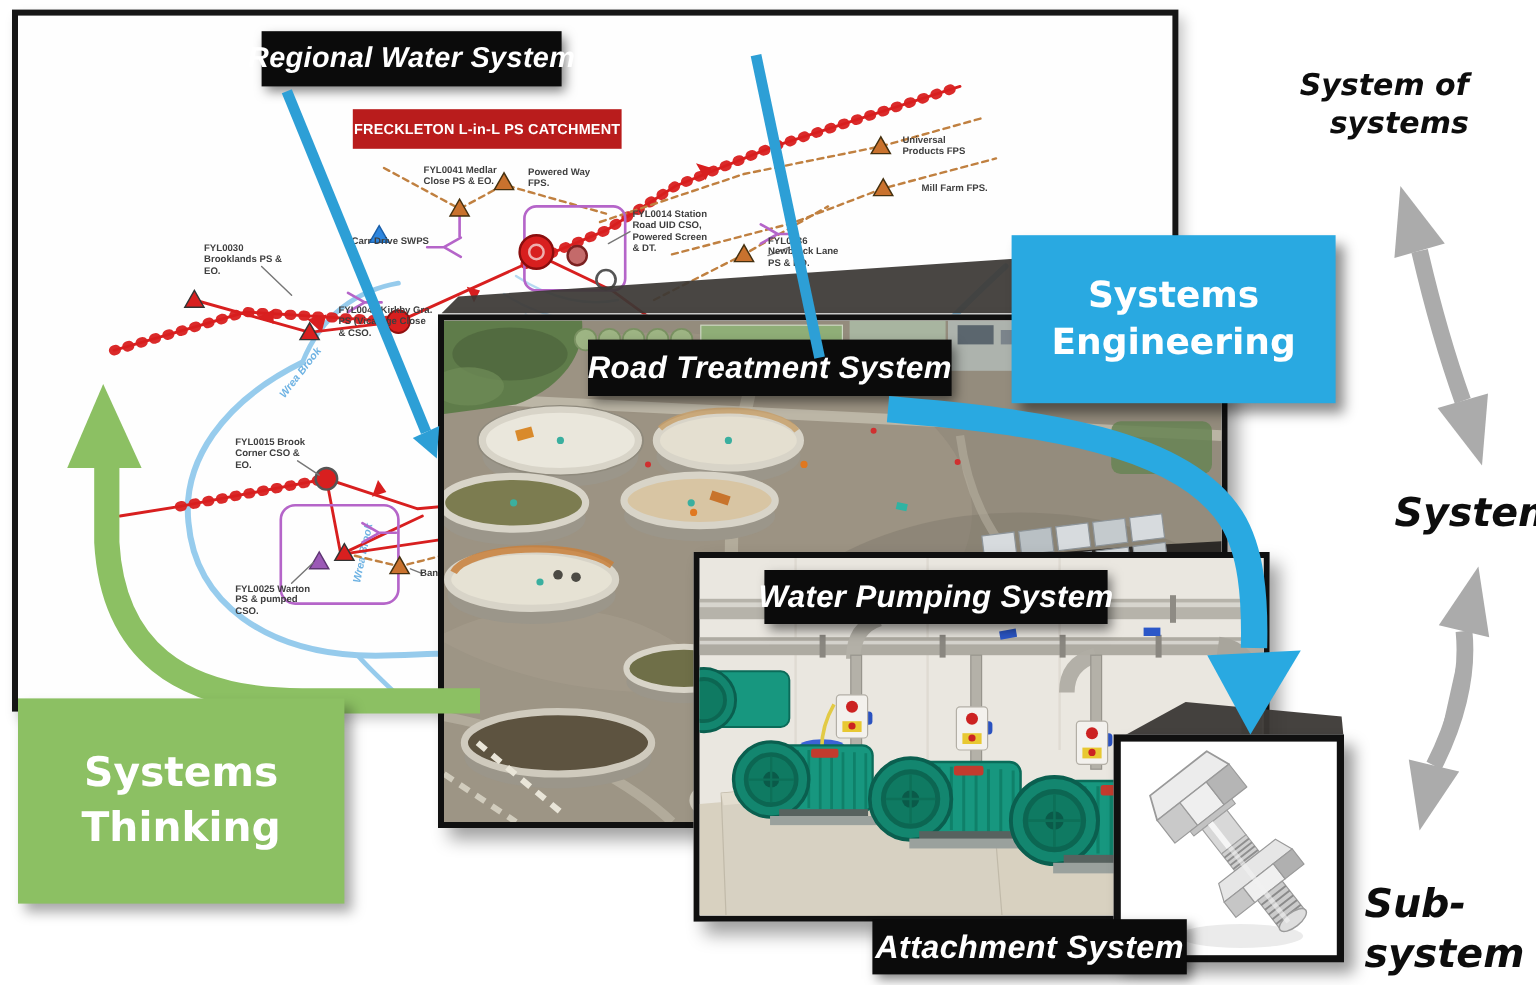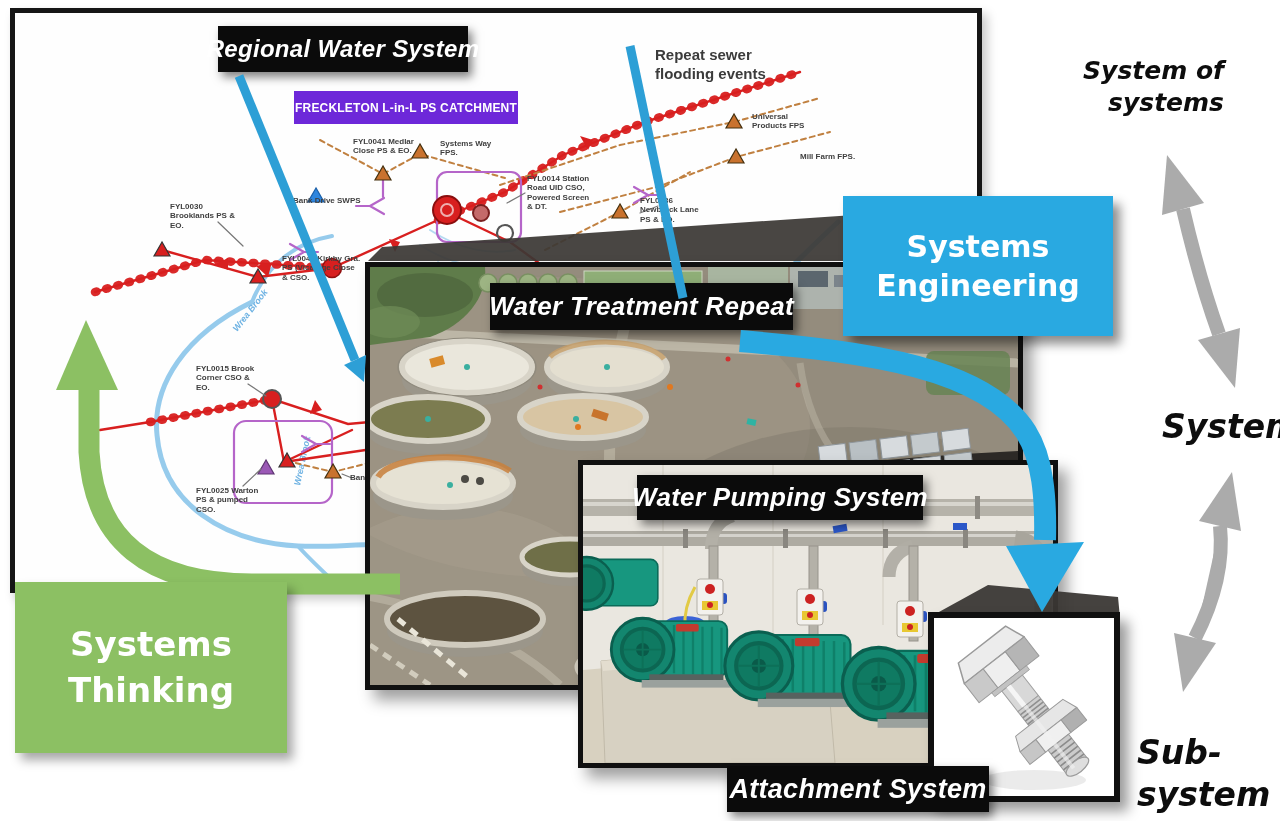--- a/index.html
+++ b/index.html
@@ -12,21 +12,21 @@
   .label-box{background:#0B0B0B;color:#fff;font-style:italic;font-weight:800;
              display:flex;align-items:center;justify-content:center;
              font-family:"Liberation Sans",sans-serif;letter-spacing:.3px;
              box-shadow:4px 5px 9px rgba(0,0,0,.5);white-space:nowrap;}
   .tag{color:#fff;font-family:"DejaVu Sans",sans-serif;font-weight:bold;text-align:center;
        white-space:pre-line;display:flex;align-items:center;justify-content:center;}
   .hier{font-family:"DejaVu Sans",sans-serif;font-weight:bold;font-style:italic;color:#0d0d0d;
         white-space:pre-line;line-height:1.28;}
   .note{font-weight:600;font-size:15px;line-height:1.25;color:#3b3b3b;white-space:pre-line;}
   .site{font-weight:bold;font-size:8px;line-height:1.18;color:#3f3f3f;white-space:pre-line;}
-  .banner{background:#6d28d9;color:#fff;font-weight:bold;font-size:12px;letter-spacing:.2px;
+  .banner{background:#b91c1c;color:#fff;font-weight:bold;font-size:12px;letter-spacing:.2px;
           display:flex;align-items:center;justify-content:center;}
 </style>
 </head>
 <body>
 
 <div id="canvas">
 
   <div class="abs panel" style="left:10px;top:8px;width:962px;height:575px;z-index:1;"></div>
 
   <svg class="abs" style="left:0;top:0;z-index:2;pointer-events:none;" width="1280" height="821" viewBox="0 0 1280 821">
@@ -115,41 +115,39 @@
         <path d="M525 193 L507 203"></path>
           <path d="M243 486 L261 469"></path>
         <path d="M352 478 L342 474"></path>
           <path d="M658 206 L640 213"></path>
       </g>
     </g>
   </svg>
 
   <div class="abs label-box" style="left:218px;top:26px;width:250px;height:46px;font-size:24px;z-index:3;">Regional Water System</div>
   <div class="abs banner" style="left:294px;top:91px;width:224px;height:33px;z-index:3;">FRECKLETON L-in-L PS CATCHMENT</div>
-  <div class="abs note" style="left:655px;top:46px;width:125px;text-align:left;z-index:3;">Repeat sewer
-flooding events</div>
 
   <div class="abs site" style="left:353px;top:137px;z-index:3;">FYL0041 Medlar
 Close PS &amp; EO.</div>
-  <div class="abs site" style="left:440px;top:139px;z-index:3;">Systems Way
+  <div class="abs site" style="left:440px;top:139px;z-index:3;">Powered Way
 FPS.</div>
-  <div class="abs site" style="left:293px;top:196px;z-index:3;">Bank Drive SWPS</div>
+  <div class="abs site" style="left:293px;top:196px;z-index:3;">Carr Drive SWPS</div>
   <div class="abs site" style="left:527px;top:174px;z-index:3;">FYL0014 Station
 Road UID CSO,
 Powered Screen
 &amp; DT.</div>
   <div class="abs site" style="left:170px;top:202px;z-index:3;">FYL0030
 Brooklands PS &amp;
 EO.</div>
   <div class="abs site" style="left:282px;top:254px;z-index:3;">FYL0040 Kirkby Gra.
 PS (Vicarage Close
 &amp; CSO.</div>
   <div class="abs site" style="left:752px;top:112px;z-index:3;">Universal
 Products FPS</div>
-  <div class="abs site" style="left:800px;top:152px;z-index:3;">Mill Farm FPS.</div>
+  <div class="abs site" style="left:768px;top:152px;z-index:3;">Mill Farm FPS.</div>
   <div class="abs site" style="left:640px;top:196px;z-index:3;">FYL0036
 Newbreck Lane
 PS &amp; EO.</div>
   <div class="abs site" style="left:196px;top:364px;z-index:3;">FYL0015 Brook
 Corner CSO &amp;
 EO.</div>
   <div class="abs site" style="left:196px;top:486px;z-index:3;">FYL0025 Warton
 PS &amp; pumped
 CSO.</div>
   <div class="abs site" style="left:350px;top:473px;z-index:3;">Bank Lane FPS.</div>
@@ -416,21 +414,21 @@
         <rect x="74" y="118" width="32" height="16" fill="#f0f0f0" stroke="#9a9a9a"></rect>
         <rect x="106" y="118" width="20" height="16" fill="#b0b0b0" stroke="#9a9a9a"></rect>
         <rect x="77" y="134" width="26" height="30" fill="#cbcbcb" stroke="#9b9b9b"></rect>
         <path d="M77 139 H103 M77 144 H103 M77 149 H103 M77 154 H103 M77 159 H103" stroke="#8b8b8b" stroke-width="1.6"></path>
         <ellipse cx="90" cy="165" rx="13.5" ry="6" fill="#dedede" stroke="#9b9b9b" stroke-width="1.2"></ellipse>
         <rect x="84" y="85" width="4" height="79" fill="#f2f2f2" opacity="0.6"></rect>
       </g>
     </svg>
   </div>
 
-  <div class="abs label-box" style="left:490px;top:283px;width:303px;height:47px;font-size:26px;z-index:9;">Water Treatment Repeat</div>
+  <div class="abs label-box" style="left:490px;top:283px;width:303px;height:47px;font-size:26px;z-index:9;">Road Treatment System</div>
   <div class="abs label-box" style="left:637px;top:475px;width:286px;height:45px;font-size:26px;z-index:9;">Water Pumping System</div>
   <div class="abs label-box" style="left:727px;top:766px;width:262px;height:46px;font-size:27px;z-index:9;">Attachment System</div>
 
   <div class="abs tag" style="left:843px;top:196px;width:270px;height:140px;background:#29A9E1;font-size:30px;line-height:1.3;
               box-shadow:7px 8px 10px rgba(0,0,0,.45);z-index:10;">Systems
 Engineering</div>
 
   <svg class="abs" style="left:0;top:0;z-index:11;pointer-events:none;" width="1280" height="821" viewBox="0 0 1280 821">
     <g fill="none">
       <g>

